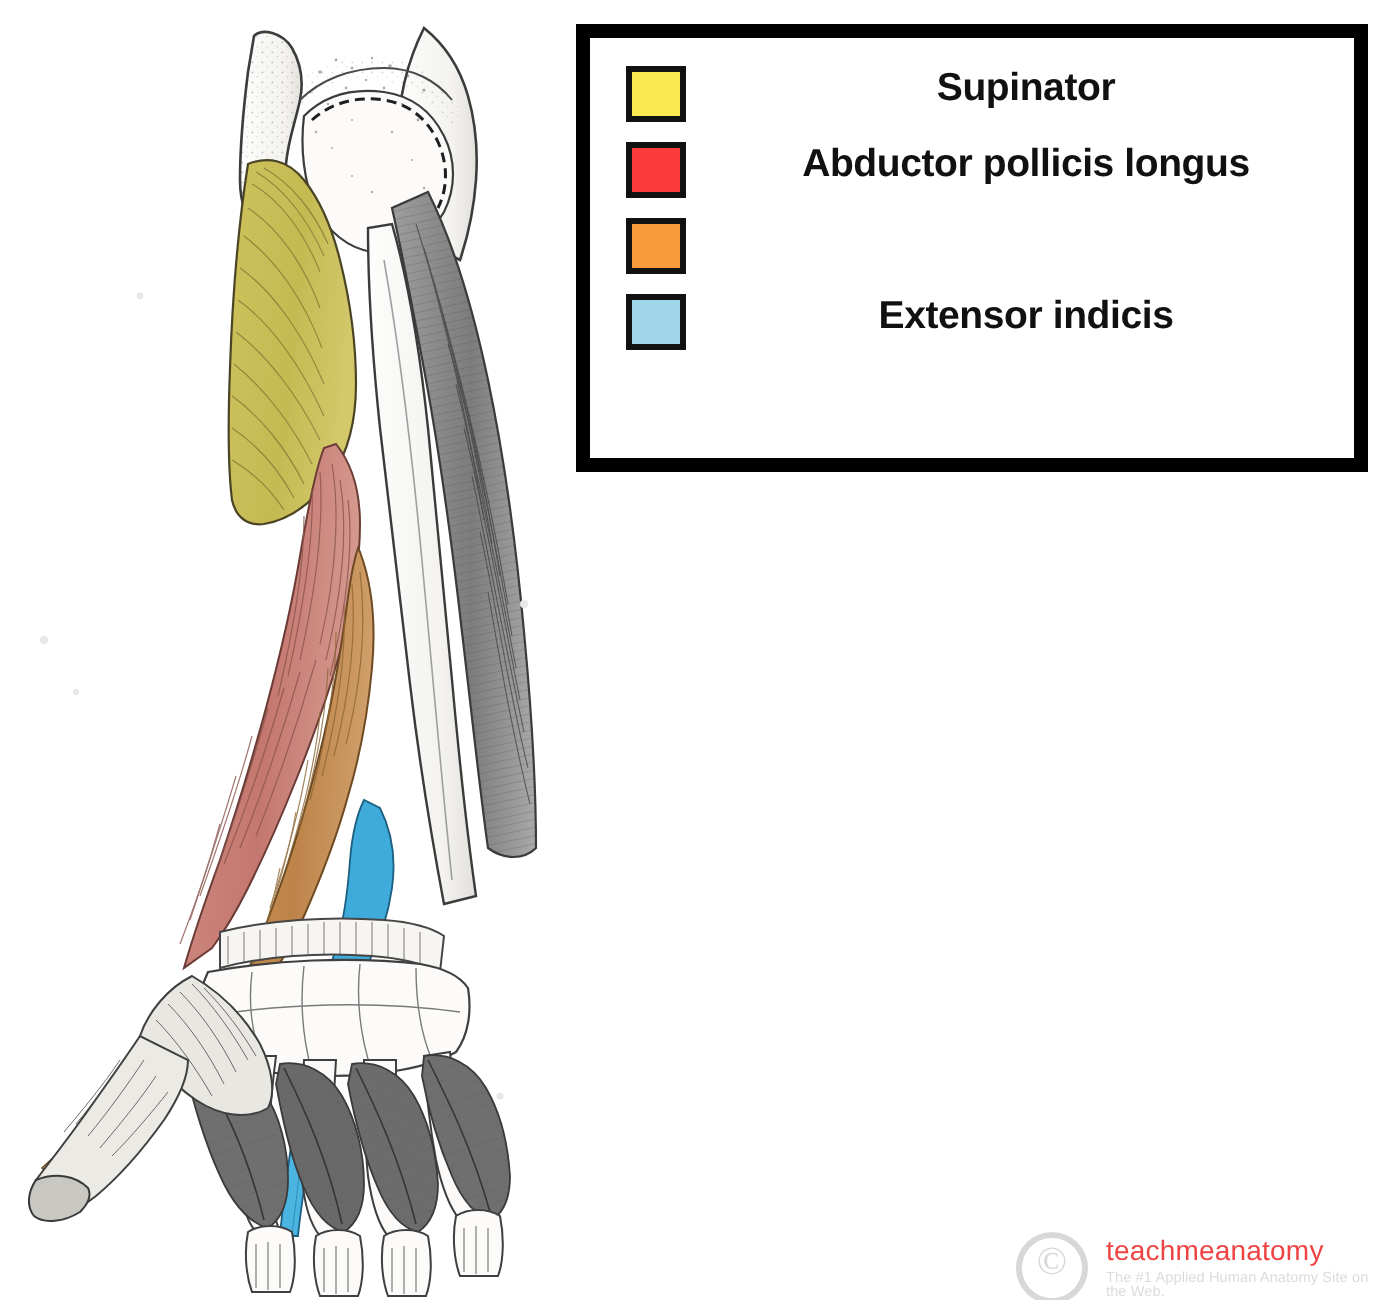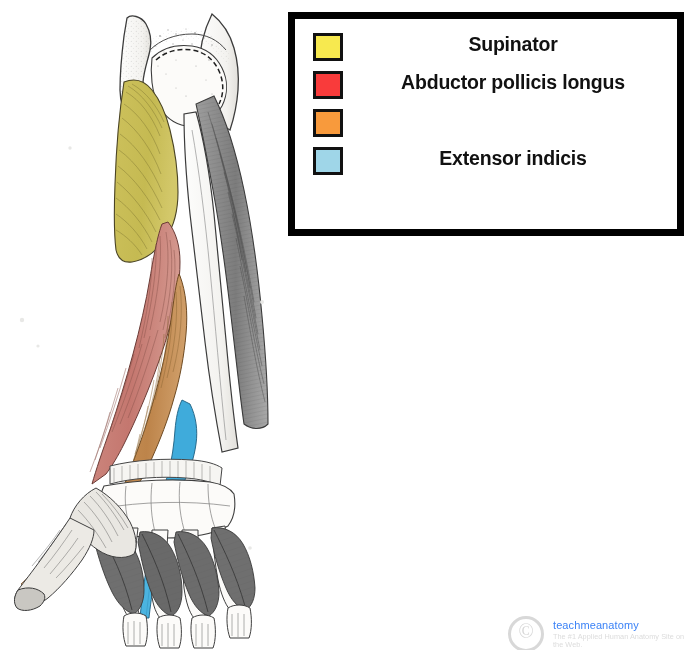--- a/index.html
+++ b/index.html
@@ -90,22 +90,22 @@
     color: #d8d8d8;
     font-size: 20px;
     line-height: 24px;
     text-align: center;
     font-family: "Liberation Serif", serif;
     margin-right: 9px;
     flex: 0 0 auto;
   }
   #watermark .wm-text { line-height: 1.05; }
   #watermark .wm-name {
-    font-size: 11px;
-    color: #3b82f6;
+    font-size: 14px;
+    color: #ef4444;
     letter-spacing: 0.1px;
   }
   #watermark .wm-tag {
     font-size: 7.3px;
     color: #dcdcdc;
     letter-spacing: 0.05px;
     margin-top: 2px;
   }
 </style>
 </head>

